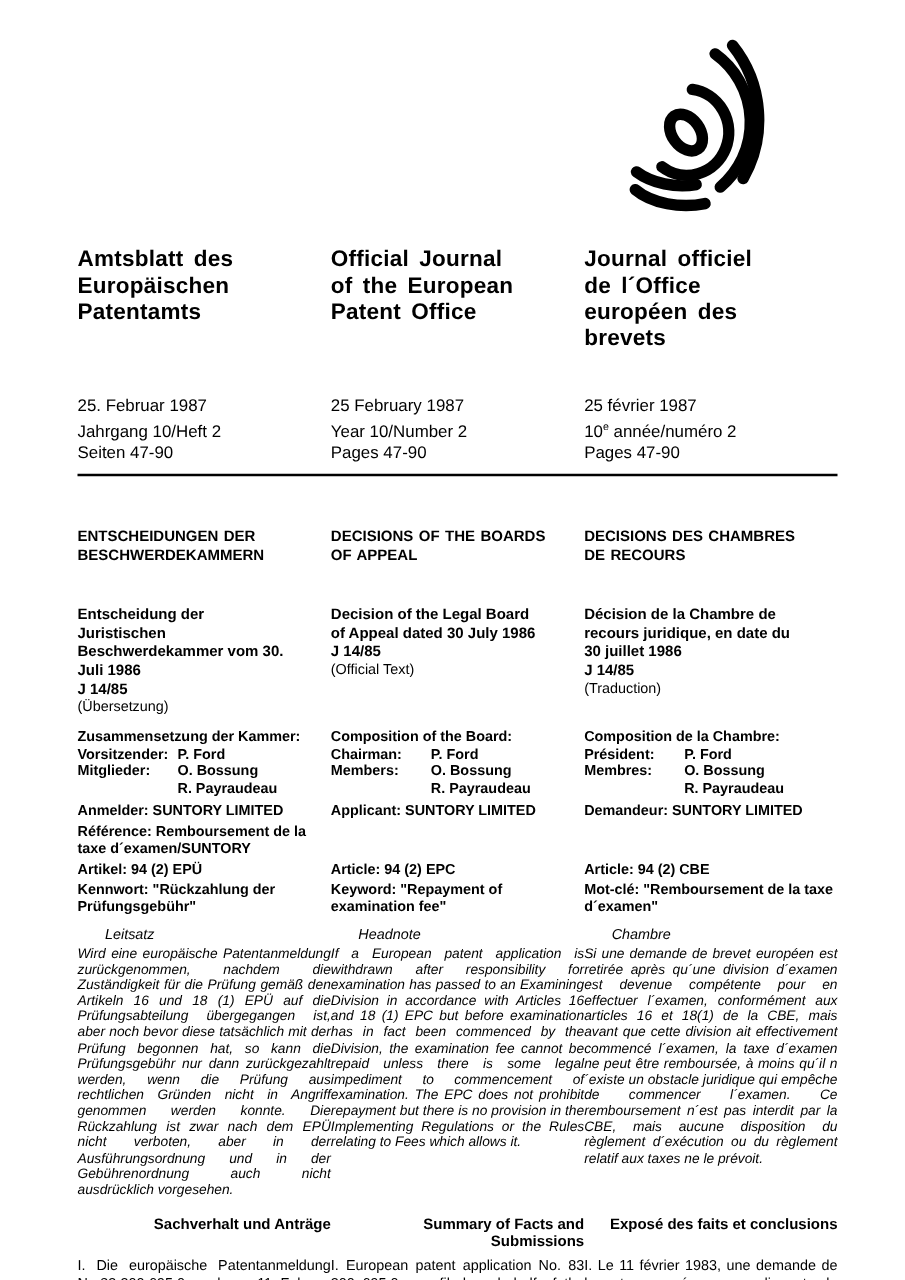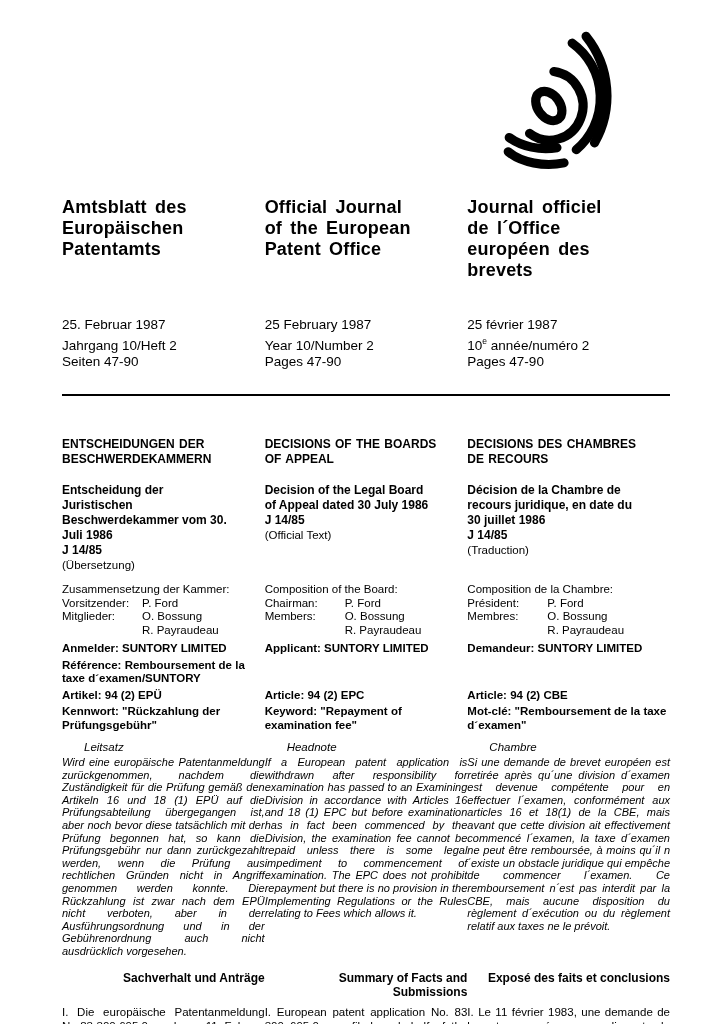--- a/index.html
+++ b/index.html
@@ -8,31 +8,31 @@
     font-family:"Liberation Sans","DejaVu Sans",sans-serif;
     position:relative;overflow:hidden;
   }
   .page{position:absolute;inset:0;}
   .logo{position:absolute;left:508px;top:34px;width:108px;height:138px;overflow:visible;}
   .content{position:absolute;top:197px;left:0;right:0;padding:0 54px 0 62px;}
   .row{display:grid;grid-template-columns:1fr 1fr 1fr;align-items:start;}
   .pre{white-space:pre-line;}
   .masthead-row{margin-bottom:36px;}
   .masthead{font-size:18px;font-weight:bold;line-height:21px;letter-spacing:.2px;word-spacing:3px;}
-  .issue-row{margin-bottom:24px;}
+  .issue-row{margin-bottom:9px;}
   .issue{font-size:13.5px;line-height:16px;}
   sup{font-size:8.5px;}
   .rule{border:none;border-top:2px solid #000;margin:0 54px 41px 62px;height:0;}
   .content .rule{margin:0 0 41px 0;}
-  .caps-row{margin-bottom:16px;}
+  .caps-row{margin-bottom:32px;}
   .caps{font-size:12px;font-weight:bold;line-height:15px;word-spacing:1px;}
   .dec-row{margin-bottom:10px;}
   .dectitle{font-size:12px;font-weight:bold;line-height:15px;}
   .note{font-size:11.5px;line-height:14px;}
-  .comp-row{margin-bottom:5px;}
+  .comp-row{margin-bottom:5px;font-weight:bold;}
   .comp-label{font-size:11.5px;line-height:15px;}
   .comp-grid{display:grid;grid-template-columns:80px 1fr;font-size:11.5px;line-height:13.5px;}
   .field-row{margin-bottom:3px;}
   .field{font-size:11.5px;font-weight:bold;line-height:13.5px;}
   .keyword-row{margin-bottom:8px;}
   .headnote-row{margin-bottom:13px;}
   .it-label{font-style:italic;font-size:11.5px;line-height:14px;margin-bottom:2px;margin-left:22px;}
   .it-text{font-style:italic;font-size:11px;line-height:12.6px;text-align:justify;}
   .factsh-row{margin-bottom:6px;}
   .facts-h{font-size:12px;font-weight:bold;line-height:14px;text-align:right;}

